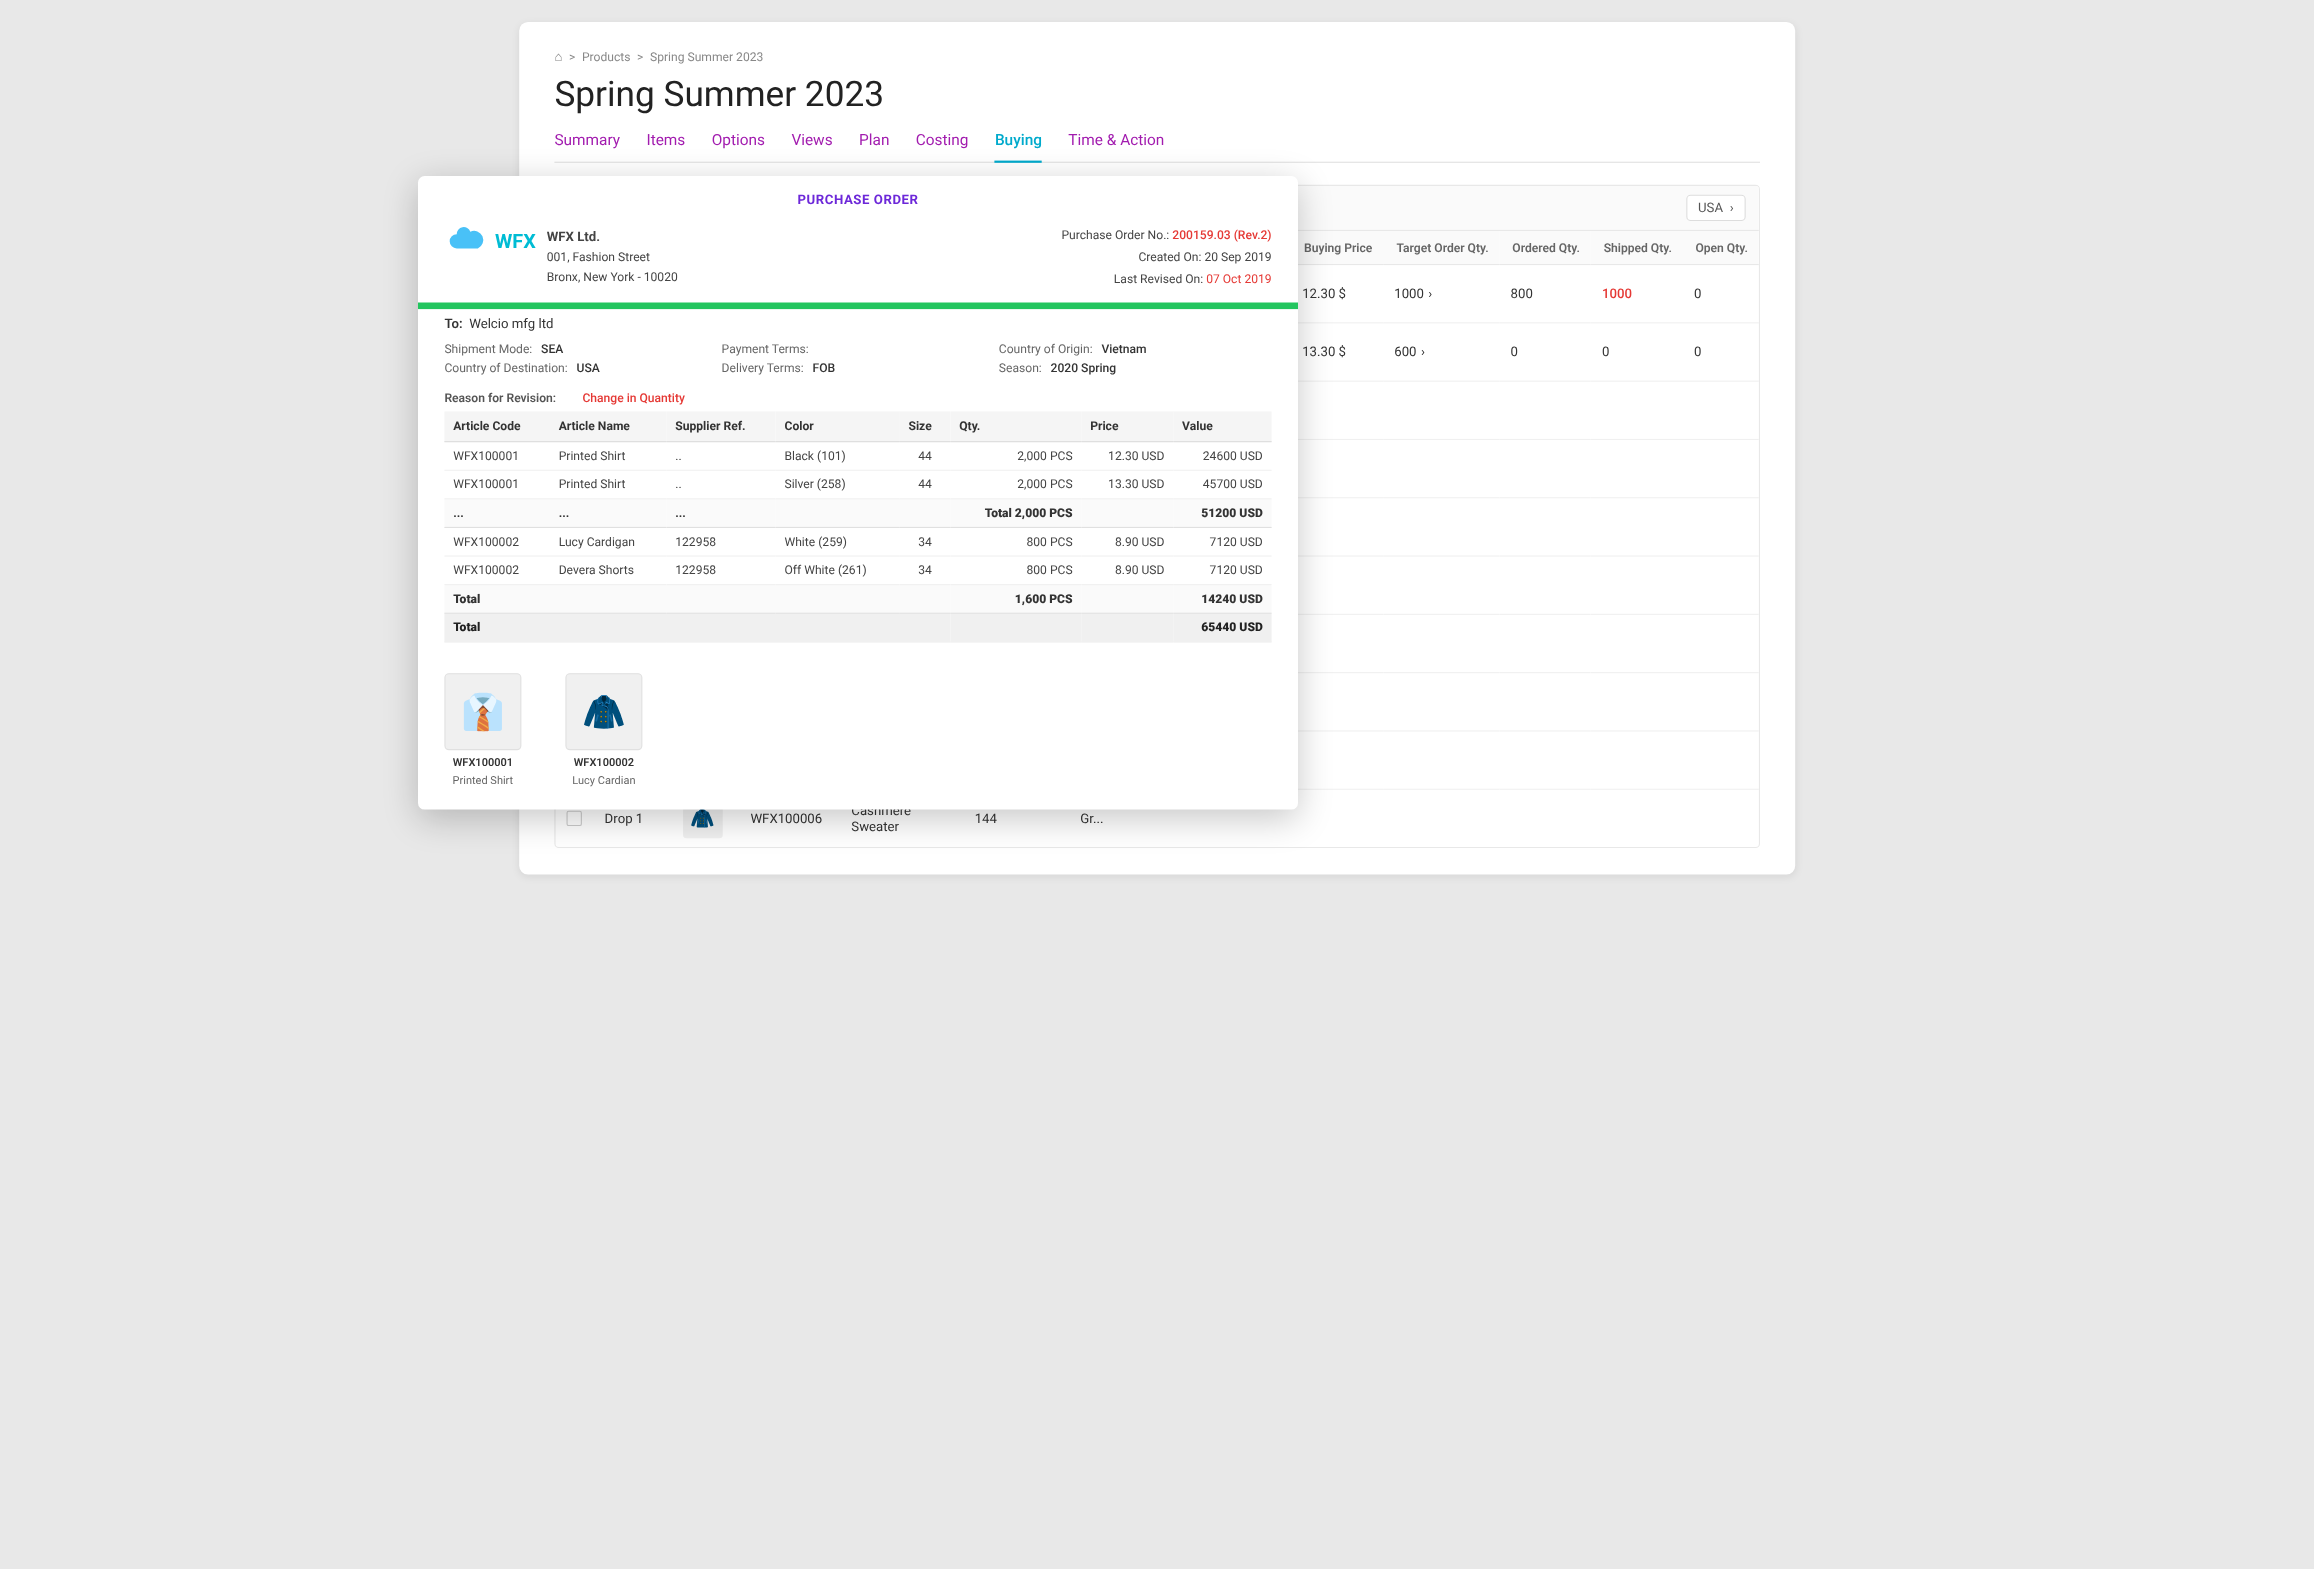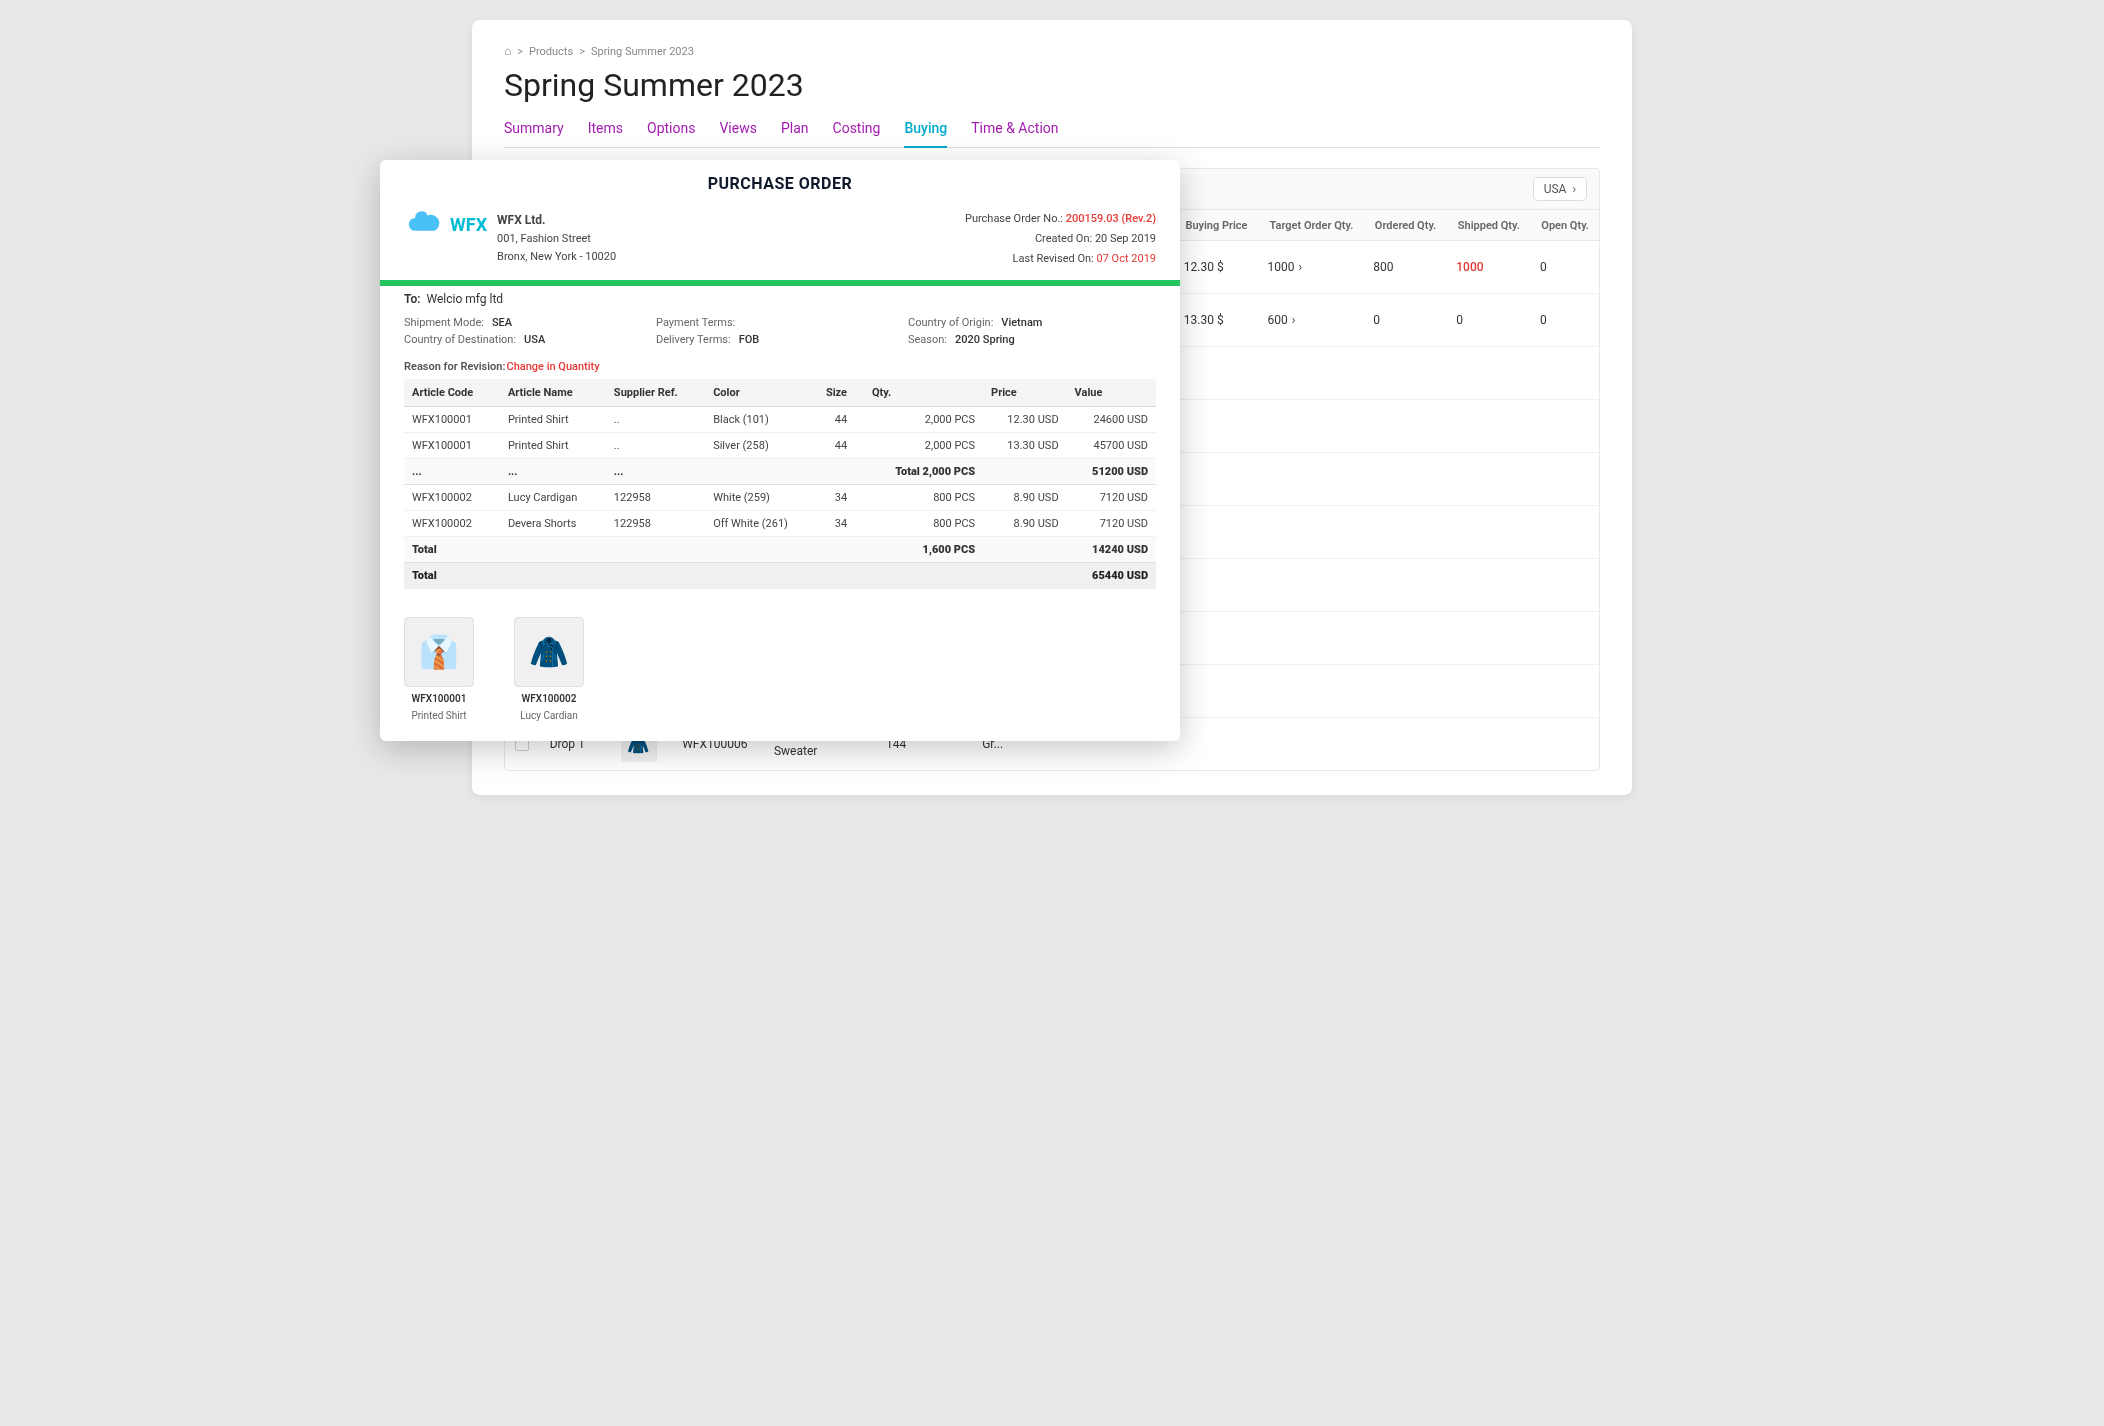--- a/index.html
+++ b/index.html
@@ -170,23 +170,23 @@
       background: #fff;
       border-radius: 6px;
       box-shadow: 0 8px 32px rgba(0,0,0,0.22);
       z-index: 10;
       padding: 0;
       overflow: hidden;
     }
 
     .po-title {
       text-align: center;
-      font-size: 16px;
+      font-size: 12px;
       font-weight: 700;
-      color: #0f172a;
+      color: #6d28d9;
       padding: 14px 20px 8px;
       letter-spacing: 0.5px;
     }
 
     .po-header {
       display: flex;
       justify-content: space-between;
       padding: 8px 24px 12px;
       border-bottom: 6px solid #22c55e;
     }
@@ -249,21 +249,21 @@
       gap: 8px;
     }
     .po-detail-label { color: #666; white-space: nowrap; }
     .po-detail-value { color: #333; font-weight: 500; }
 
     .po-revision {
       padding: 6px 24px;
       font-size: 11px;
       display: flex;
       align-items: center;
-      gap: 1px;
+      gap: 24px;
     }
     .revision-label { color: #555; font-weight: 600; }
     .revision-value { color: #e53935; font-weight: 500; }
 
     
     .po-table-wrapper {
       padding: 0 24px 12px;
     }
     .po-table {
       width: 100%;

